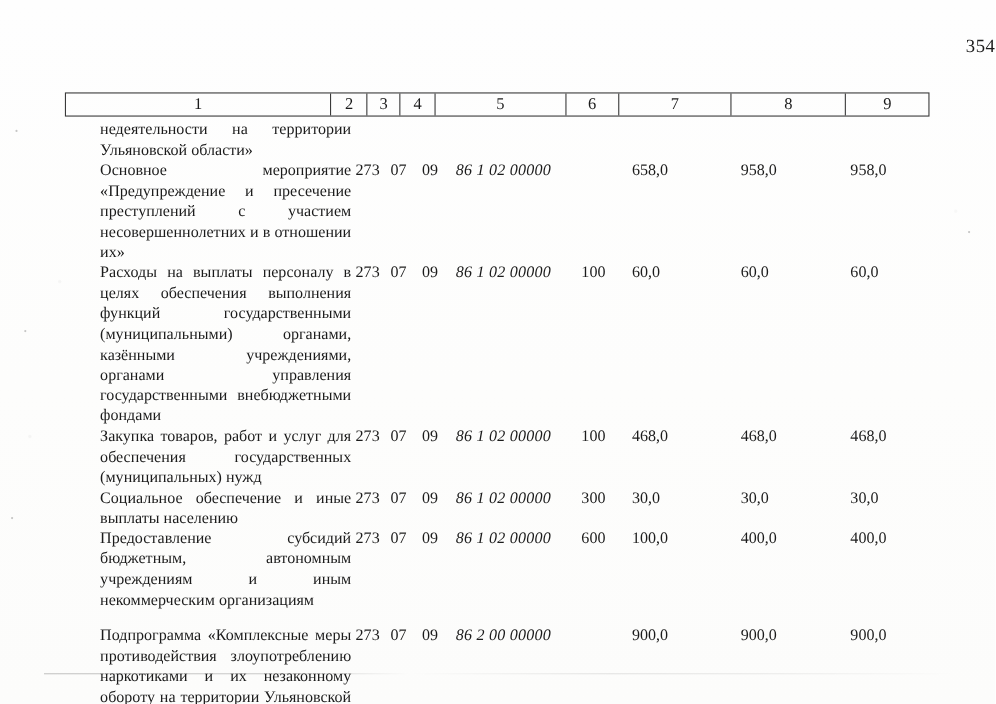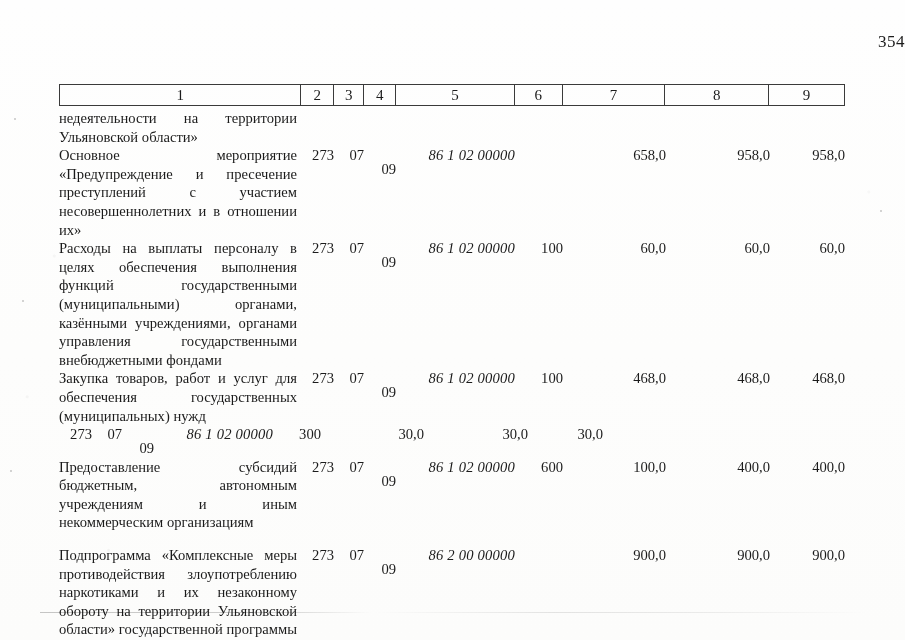--- a/index.html
+++ b/index.html
@@ -87,28 +87,28 @@
     font-size: 14.6px;
     line-height: 18.6px;
   }
   .cell-text {
     width: 242px;
     padding-right: 4px;
     text-align: justify;
     text-align-last: justify;
     hyphens: manual;
   }
-  .cell-text.last-left { text-align-last: left; }
+  .cell-text.last-left { text-align-last: left; margin-left: 32px; }
 
   .cell-num {
-    text-align: right;
+    text-align: left;
   }
   .n2 { width: 33px; }
   .n3 { width: 30px; }
-  .n4 { width: 32px; margin-top: 14px; }
+  .n4 { width: 32px; }
   .n5 { width: 119px; }
   .n6 { width: 48px; font-family: Liberation Serif, serif; }
   .n7 { width: 103px; }
   .n8 { width: 104px; }
   .n9 { width: 75px; }
 
   
   .code { letter-spacing: 0.2px; font-style: italic; }
 
   .spacer-row { height: 14px; }
@@ -201,20 +201,21 @@
         <div class="cell cell-num n3">07</div>
         <div class="cell cell-num n4">09</div>
         <div class="cell cell-num n5 code">86 1 02 00000</div>
         <div class="cell cell-num n6">100</div>
         <div class="cell cell-num n7">468,0</div>
         <div class="cell cell-num n8">468,0</div>
         <div class="cell cell-num n9">468,0</div>
       </div>
 
       <div class="row">
+        <div class="cell cell-text last-left">Социальное обеспечение и иные выплаты населению</div>
         <div class="cell cell-num n2">273</div>
         <div class="cell cell-num n3">07</div>
         <div class="cell cell-num n4">09</div>
         <div class="cell cell-num n5 code">86 1 02 00000</div>
         <div class="cell cell-num n6">300</div>
         <div class="cell cell-num n7">30,0</div>
         <div class="cell cell-num n8">30,0</div>
         <div class="cell cell-num n9">30,0</div>
       </div>
 

